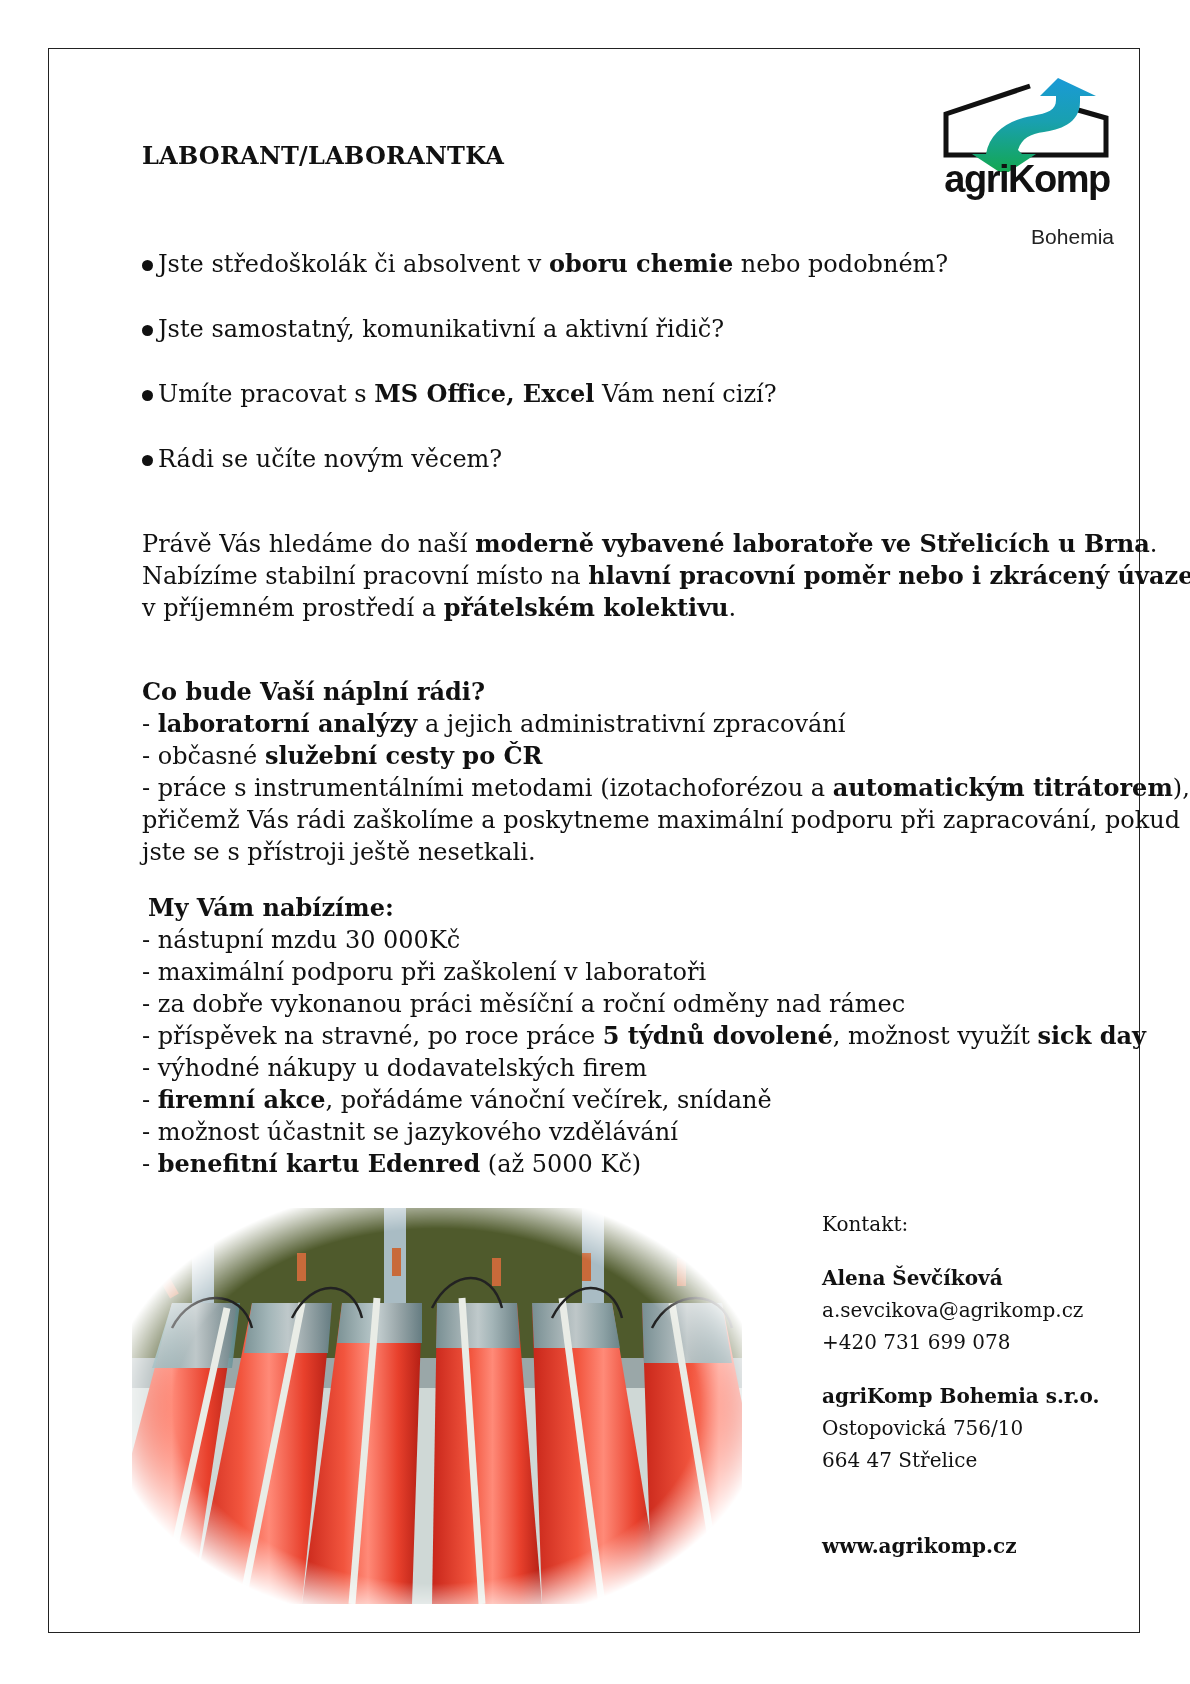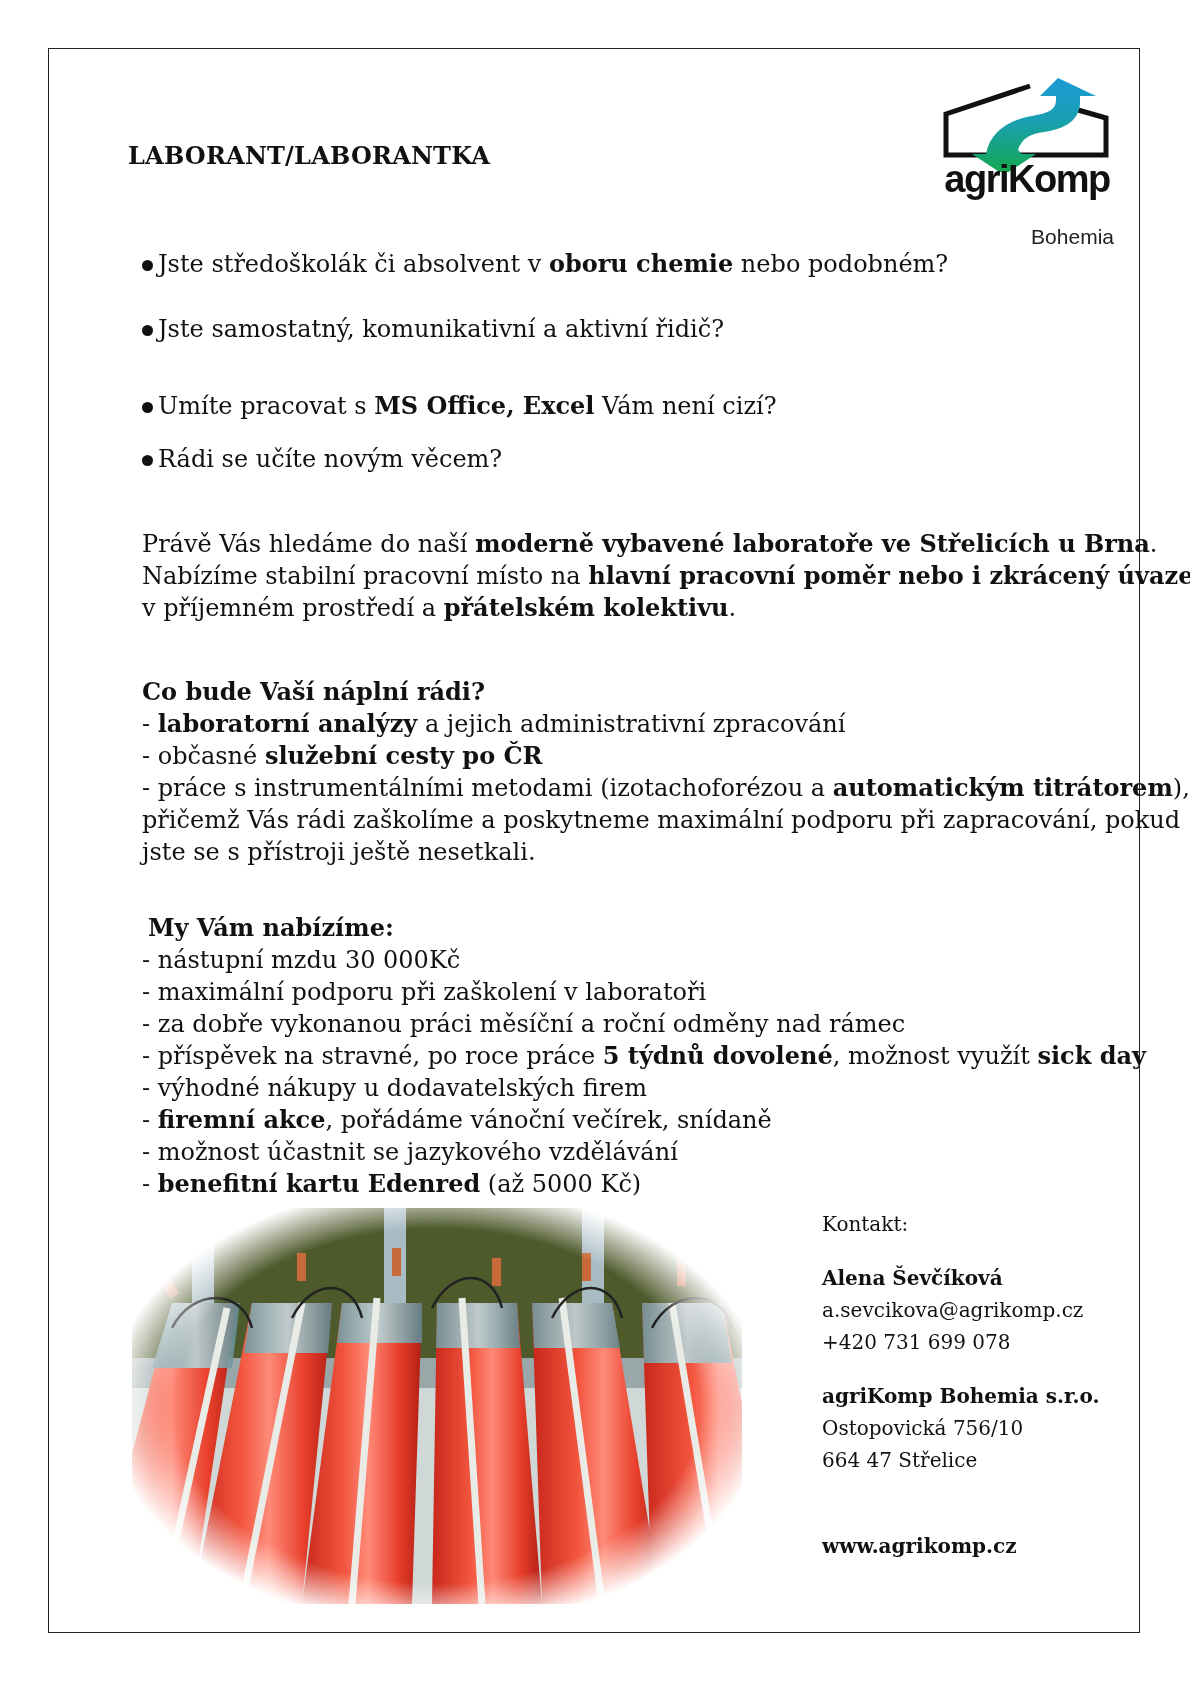--- a/index.html
+++ b/index.html
@@ -7,31 +7,31 @@
          font-family: "DejaVu Serif", "Liberation Serif", serif; color: #111; }
   .page-frame { position: absolute; left: 48px; top: 48px; width: 1092px; height: 1585px;
                 border: 1.5px solid #222; box-sizing: border-box; }
   .logo { position: absolute; left: 938px; top: 72px; width: 180px; height: 180px; }
   .logo svg { display: block; }
   .logo-word { position: absolute; left: 938px; top: 160px; width: 178px; text-align: center;
                font-family: "Liberation Sans", sans-serif; font-weight: bold; font-size: 38px;
                letter-spacing: -1.5px; color: #111; line-height: 1; }
   .logo-sub { position: absolute; left: 938px; top: 226px; width: 176px; text-align: right;
               font-family: "Liberation Sans", sans-serif; font-size: 21px; color: #222; line-height: 1; }
-  .title { position: absolute; left: 128px; top: 144px; font-weight: bold; font-size: 24px;
+  .title { position: absolute; left: 142px; top: 144px; font-weight: bold; font-size: 24px;
            letter-spacing: 0.2px; line-height: 1; }
   .text { position: absolute; left: 142px; font-size: 24px; line-height: 32px; white-space: nowrap; }
   .text b { font-weight: bold; }
   .bullet-dot { display: inline-block; width: 11px; height: 11px; border-radius: 50%;
                 background: #111; margin-right: 5px; vertical-align: 1px; }
-  .q1 { top: 248px; } .q2 { top: 313px; } .q3 { top: 378px; margin-top: 12px; } .q4 { top: 443px; }
+  .q1 { top: 248px; } .q2 { top: 313px; } .q3 { top: 378px; } .q4 { top: 443px; }
   .intro { top: 528px; }
   .duties { top: 676px; }
   .offer { top: 892px; }
-  .offer .heading { padding-left: 6px; margin-top: 20px; }
+  .offer .heading { padding-left: 6px; }
   .photo { position: absolute; left: 132px; top: 1208px; width: 610px; height: 396px; overflow: hidden;
            -webkit-mask-image: radial-gradient(ellipse 54% 56% at 50% 50%, #000 80%, transparent 100%);
            mask-image: radial-gradient(ellipse 54% 56% at 50% 50%, #000 80%, transparent 100%); }
   .photo svg { display: block; }
   .contact { position: absolute; left: 822px; top: 1208px; font-size: 20px; line-height: 32px; white-space: nowrap; }
   .contact .gap { height: 22px; }
   .contact .gap2 { height: 54px; }
   .contact b { font-weight: bold; text-align: right; }
 </style>
 </head>

